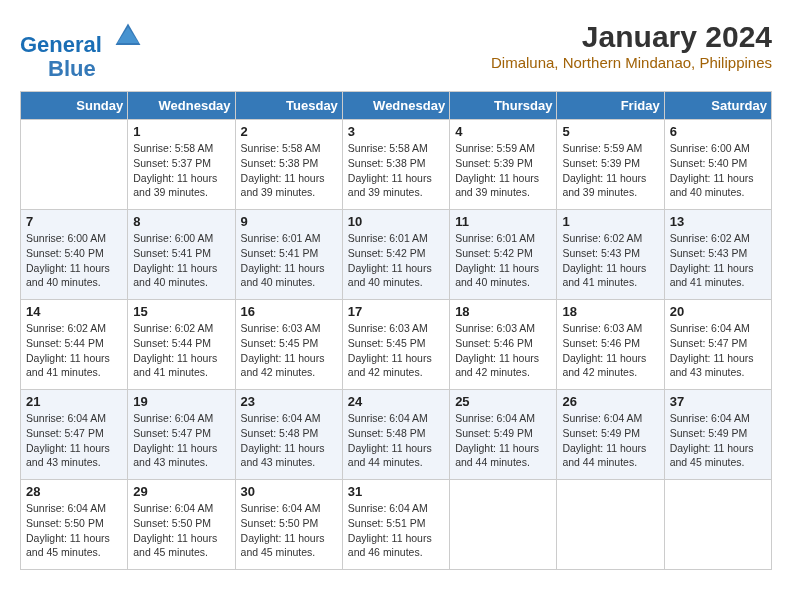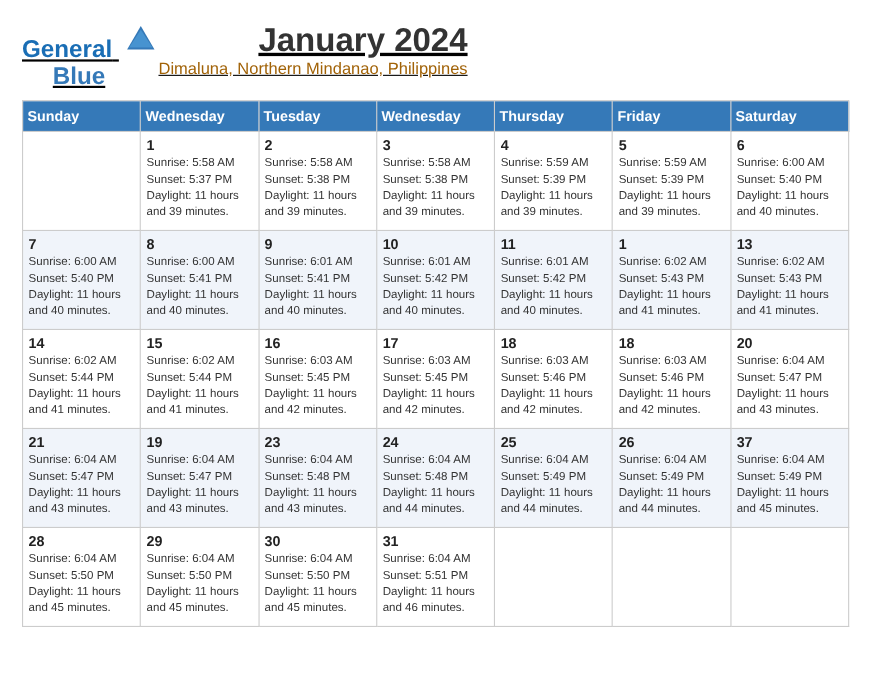--- a/index.html
+++ b/index.html
@@ -5,24 +5,23 @@
     * { box-sizing: border-box; margin: 0; padding: 0; }
     body {
       font-family: Arial, sans-serif;
       background: #fff;
       width: 792px;
       min-height: 612px;
       padding: 20px;
     }
     .header {
       display: flex;
-      justify-content: flex-start;
+      justify-content: space-between;
       align-items: flex-start;
       margin-bottom: 10px;
-      text-decoration: underline;
     }
     .logo {
       display: flex;
       align-items: center;
     }
     .logo-text {
       font-size: 22px;
       font-weight: bold;
       color: #333;
       line-height: 1.1;
@@ -49,21 +48,21 @@
     }
     table {
       width: 100%;
       border-collapse: collapse;
       font-size: 11px;
     }
     thead tr th {
       background-color: #3579b8;
       color: #fff;
       padding: 6px 4px;
-      text-align: left;
+      text-align: right;
       font-size: 13px;
       border: 1px solid #ccc;
     }
     tbody tr td {
       border: 1px solid #ccc;
       vertical-align: top;
       padding: 4px 5px;
       min-height: 80px;
       height: 90px;
       width: calc(100% / 7);

